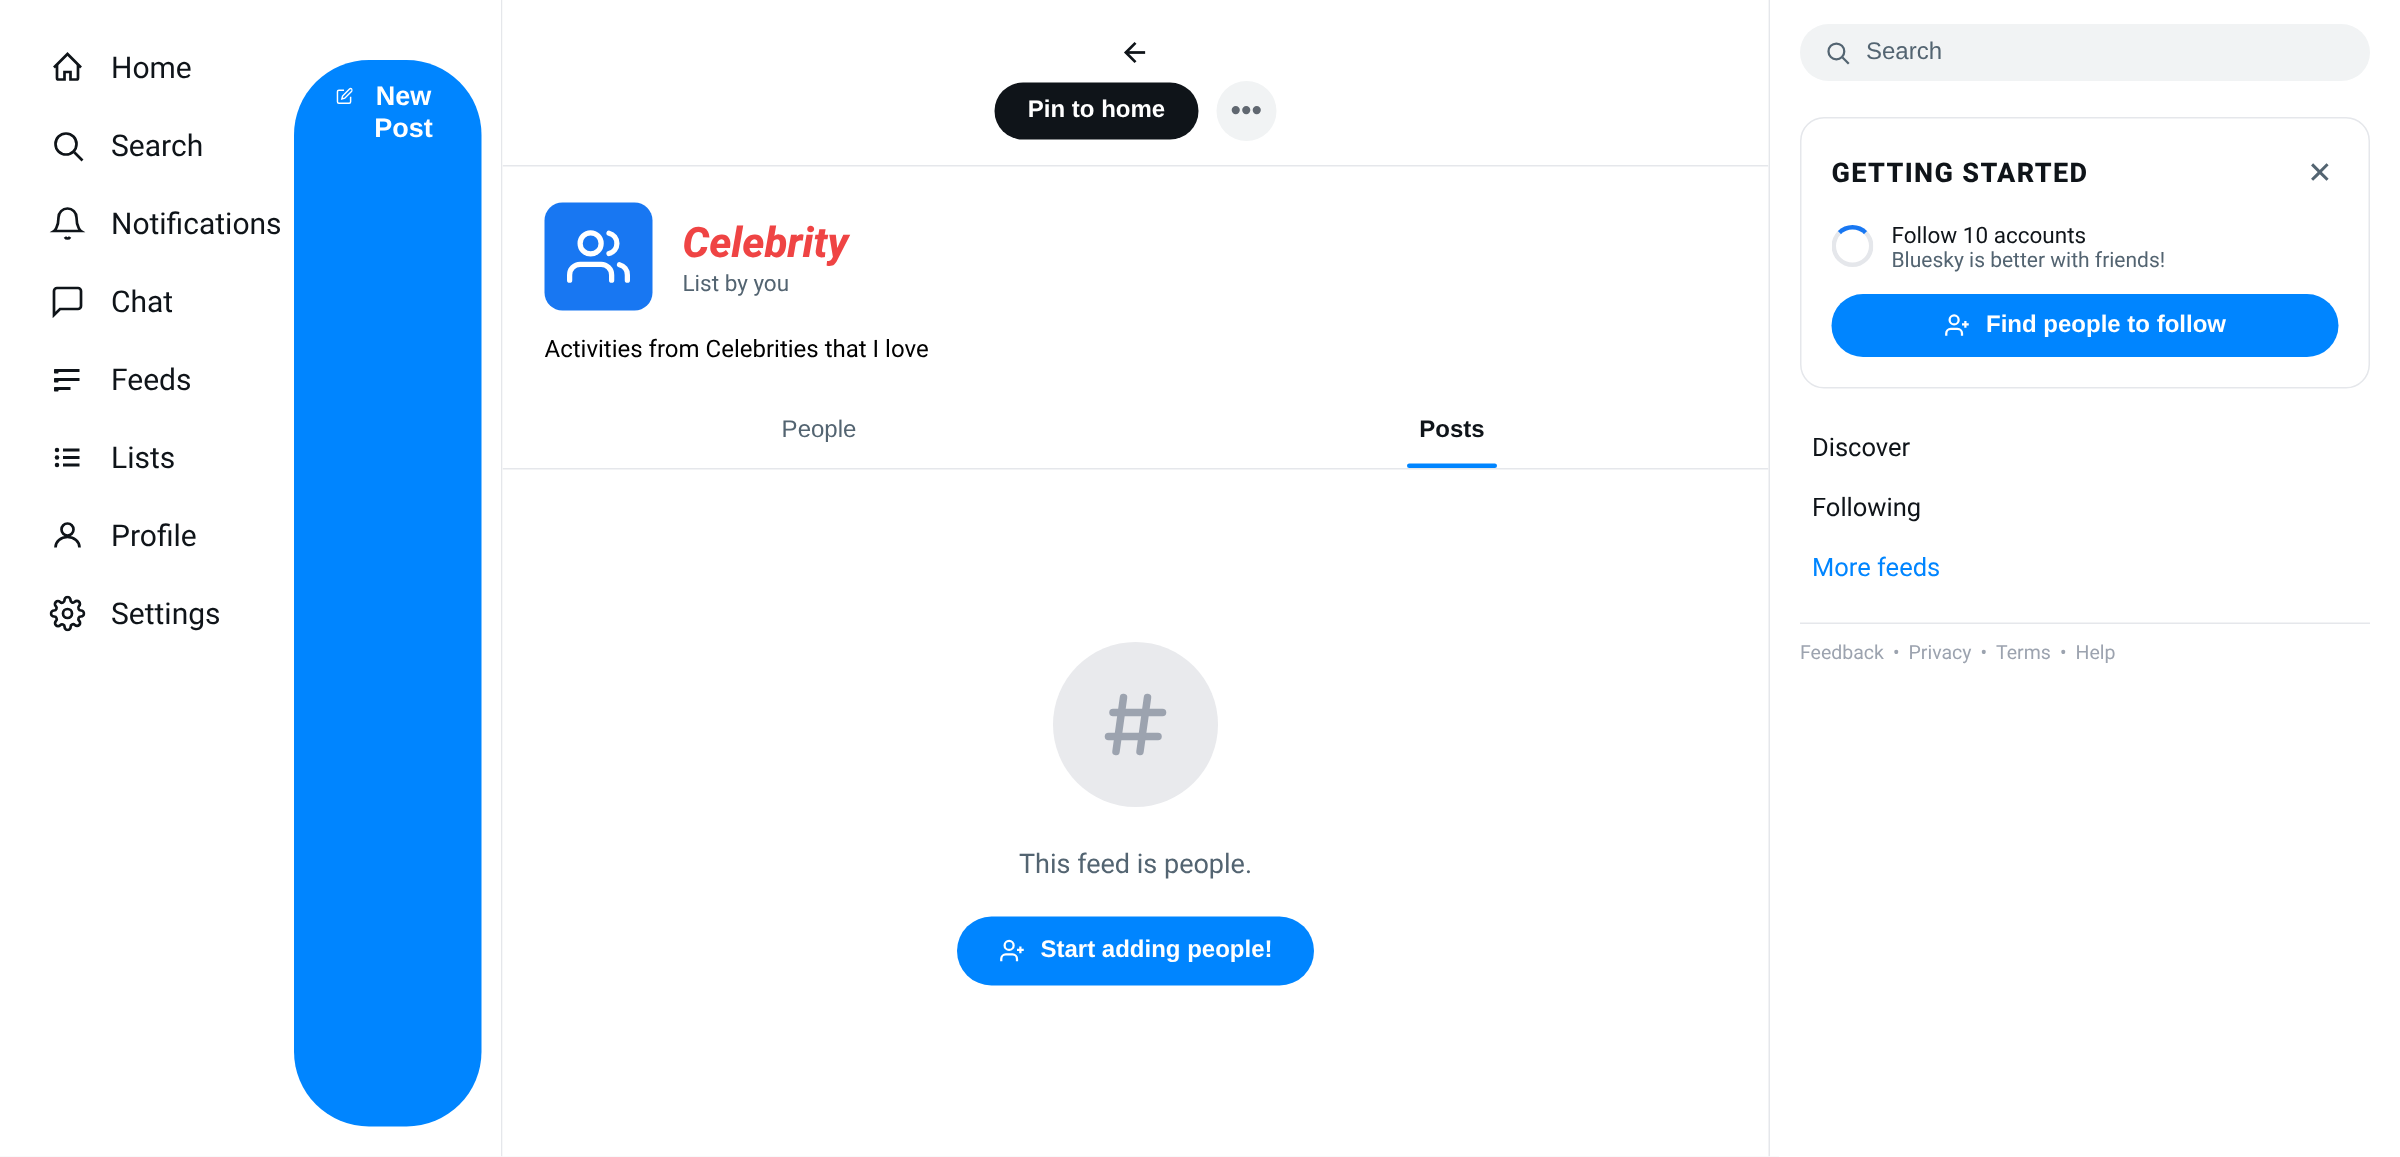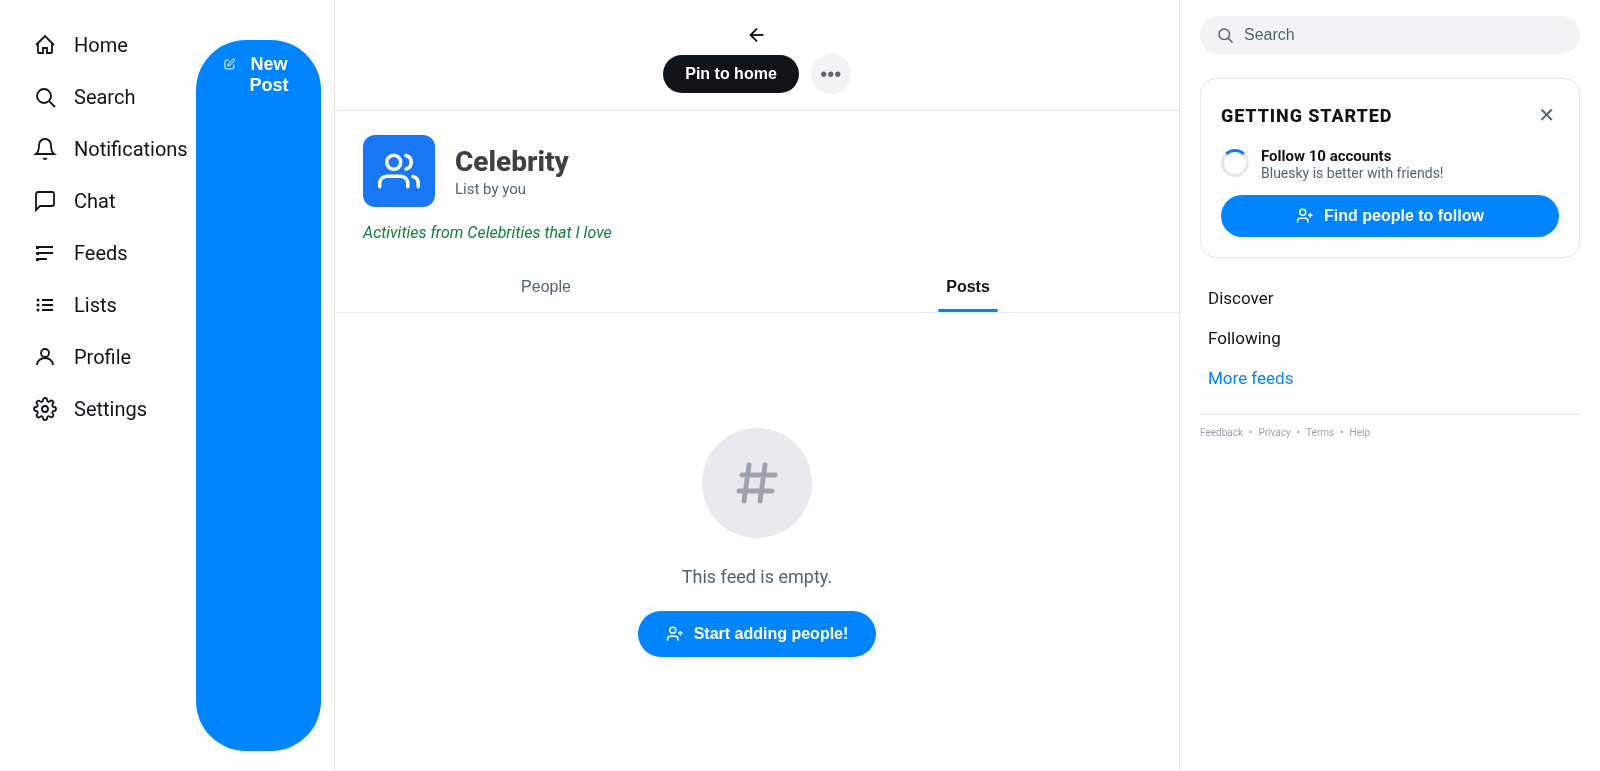--- a/index.html
+++ b/index.html
@@ -173,32 +173,32 @@
     }
     .list-icon svg {
       width: 42px;
       height: 42px;
       fill: #fff;
     }
     .list-title-wrap {}
     .list-title {
       font-size: 28px;
       font-weight: 800;
-      color: #404040;
+      color: #ef4444;
+      font-style: italic;
     }
     .list-subtitle {
       font-size: 15px;
       color: #536471;
       margin-top: 2px;
     }
     .list-description {
       font-size: 16px;
-      color: #15803d;
+      color: #000000;
       padding: 0 0 20px 0;
-      font-style: italic;
     }
 
     
     .tabs {
       display: flex;
       border-bottom: 1px solid #e5e7eb;
     }
     .tab {
       flex: 1;
       text-align: center;
@@ -351,21 +351,21 @@
       height: 28px;
       border: 3px solid #e5e7eb;
       border-top-color: #1877f2;
       border-radius: 50%;
       flex-shrink: 0;
       margin-top: 2px;
     }
     .gs-item-text {}
     .gs-item-title {
       font-size: 15px;
-      font-weight: 700;
+      font-weight: 400;
       color: #0f1419;
     }
     .gs-item-desc {
       font-size: 14px;
       color: #536471;
     }
     .find-people-btn {
       background: #0085ff;
       color: #fff;
       border: none;
@@ -405,21 +405,21 @@
       height: 1px;
       background: #e5e7eb;
       margin: 12px 0;
     }
 
     
     .footer-links {
       display: flex;
       flex-wrap: wrap;
       gap: 6px;
-      font-size: 10px;
+      font-size: 13px;
       color: #0085ff;
     }
     .footer-links span {
       color: #9ca3af;
     }
     .footer-link {
       color: #0085ff;
       cursor: pointer;
     }
   </style>
@@ -589,21 +589,21 @@
   <div class="feed-empty">
     <div class="feed-empty-icon">
 
       <svg viewBox="0 0 60 60" xmlns="http://www.w3.org/2000/svg">
         <line x1="15" y1="22" x2="48" y2="22" stroke="#9ca3af" stroke-width="5" stroke-linecap="round"></line>
         <line x1="12" y1="38" x2="45" y2="38" stroke="#9ca3af" stroke-width="5" stroke-linecap="round"></line>
         <line x1="22" y1="12" x2="17" y2="48" stroke="#9ca3af" stroke-width="5" stroke-linecap="round"></line>
         <line x1="38" y1="12" x2="33" y2="48" stroke="#9ca3af" stroke-width="5" stroke-linecap="round"></line>
       </svg>
     </div>
-    <div class="feed-empty-text">This feed is empty.</div>
+    <div class="feed-empty-text">This feed is people.</div>
     <button class="start-adding-btn">
       <svg viewBox="0 0 24 24" xmlns="http://www.w3.org/2000/svg">
         <path d="M16 21v-2a4 4 0 00-4-4H6a4 4 0 00-4 4v2" stroke="white" stroke-width="2" fill="none"></path>
         <circle cx="9" cy="7" r="4" stroke="white" stroke-width="2" fill="none"></circle>
         <line x1="19" y1="8" x2="19" y2="14" stroke="white" stroke-width="2"></line>
         <line x1="16" y1="11" x2="22" y2="11" stroke="white" stroke-width="2"></line>
       </svg>
       <span>Start adding people!</span>
     </button>
   </div>

